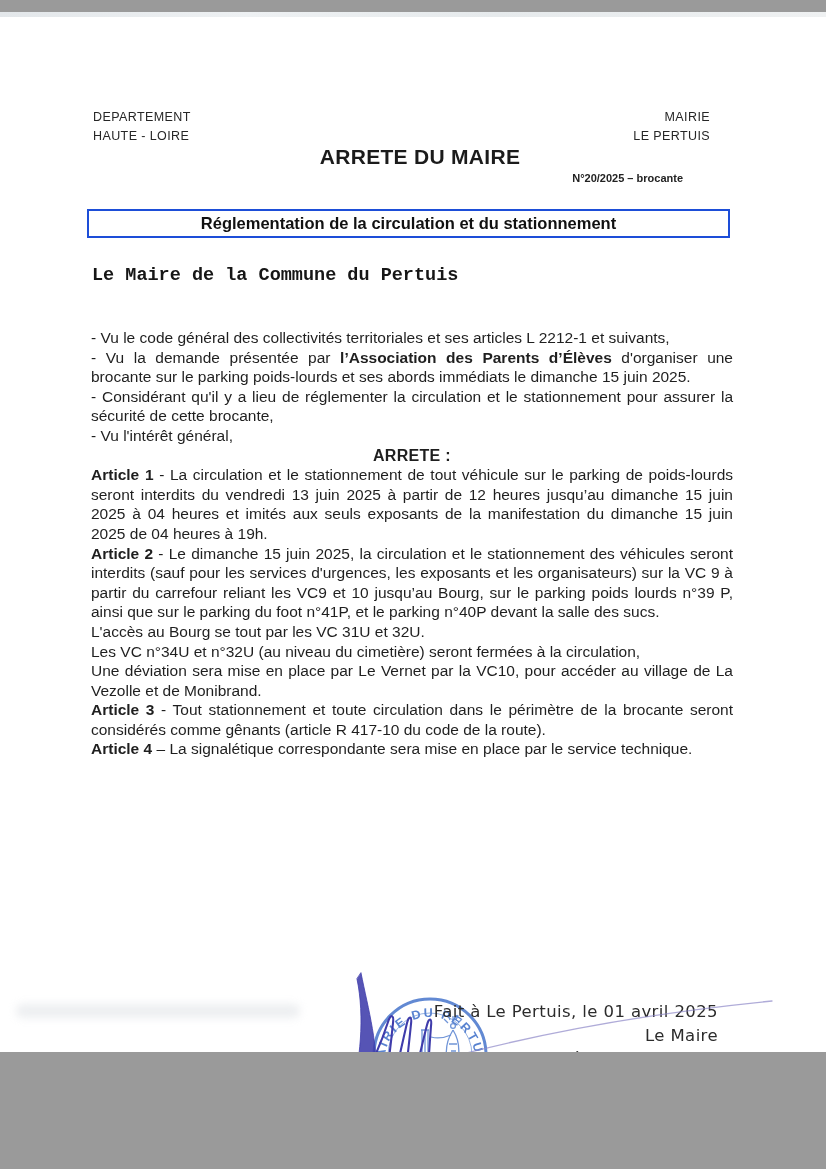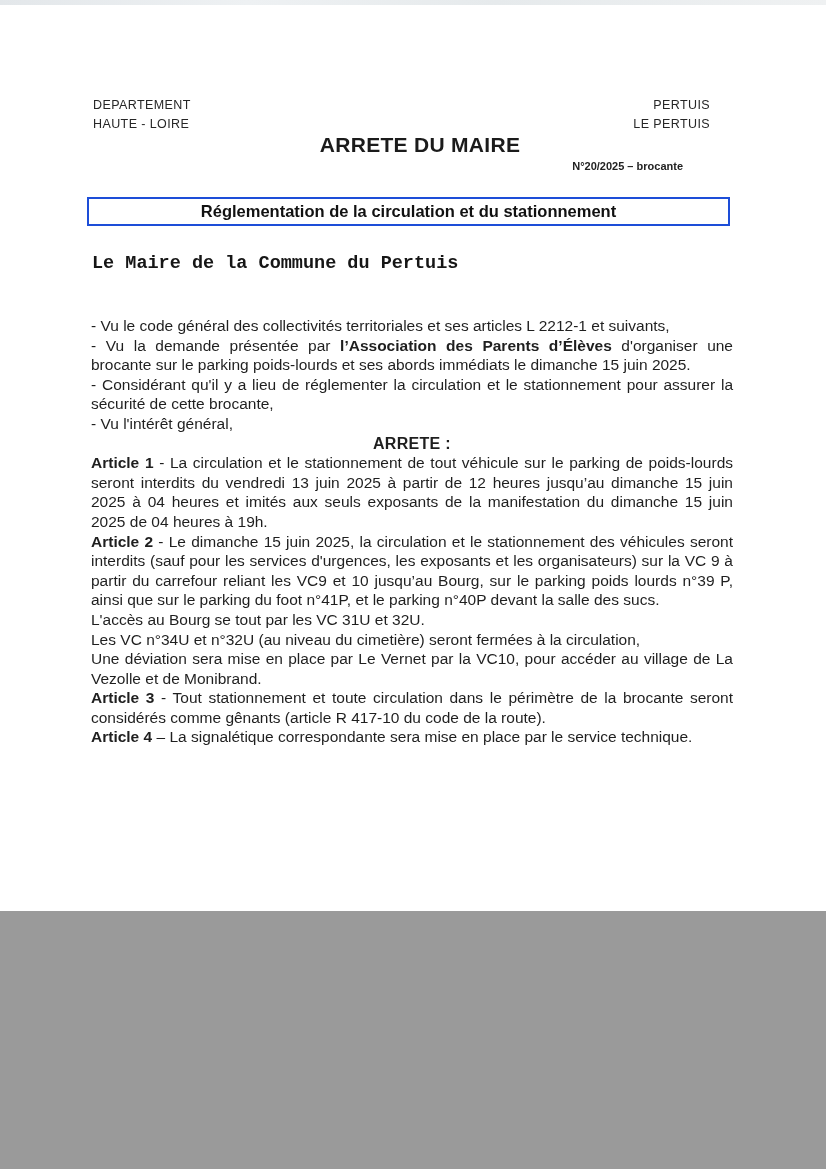--- a/index.html
+++ b/index.html
@@ -1,19 +1,19 @@
 <!DOCTYPE html>
 <html lang="fr"><head>
 <meta charset="utf-8">
 <style>
   html,body{margin:0;padding:0;background:#9a9a9a;}
   .page{
     position:relative;
-    width:826px;height:911px;
-    margin:0 auto;
+    width:826px;height:1040px;
+    margin:12px auto;
     background:#ffffff;
     font-family:"Liberation Sans",sans-serif;
     color:#1d1d1d;
     overflow:hidden;
   }
   .scan-top-band{position:absolute;left:0;top:0;width:826px;height:5px;
     background:linear-gradient(90deg,#e3e7ea 0%,#eef1f3 30%,#e6eaec 60%,#eff1f2 100%);}
   .hdr{position:absolute;font-size:12.5px;letter-spacing:.4px;line-height:19px;color:#262626;}
   .hdr-left{left:93px;top:96px;}
   .hdr-right{left:0;top:96px;width:710px;text-align:right;}
@@ -49,21 +49,21 @@
 <div class="page">
 
   <div class="scan-top-band"></div>
   <div class="bleed-smudge"></div>
 
   <div class="hdr hdr-left">
     <div>DEPARTEMENT</div>
     <div>HAUTE - LOIRE</div>
   </div>
   <div class="hdr hdr-right">
-    <div>PERTUIS</div>
+    <div>MAIRIE</div>
     <div>LE PERTUIS</div>
   </div>
 
   <div class="doc-title">ARRETE DU MAIRE</div>
   <div class="doc-ref">N°20/2025 – brocante</div>
 
   <div class="subject-box">
     <span>Réglementation de la circulation et du stationnement</span>
   </div>
 

